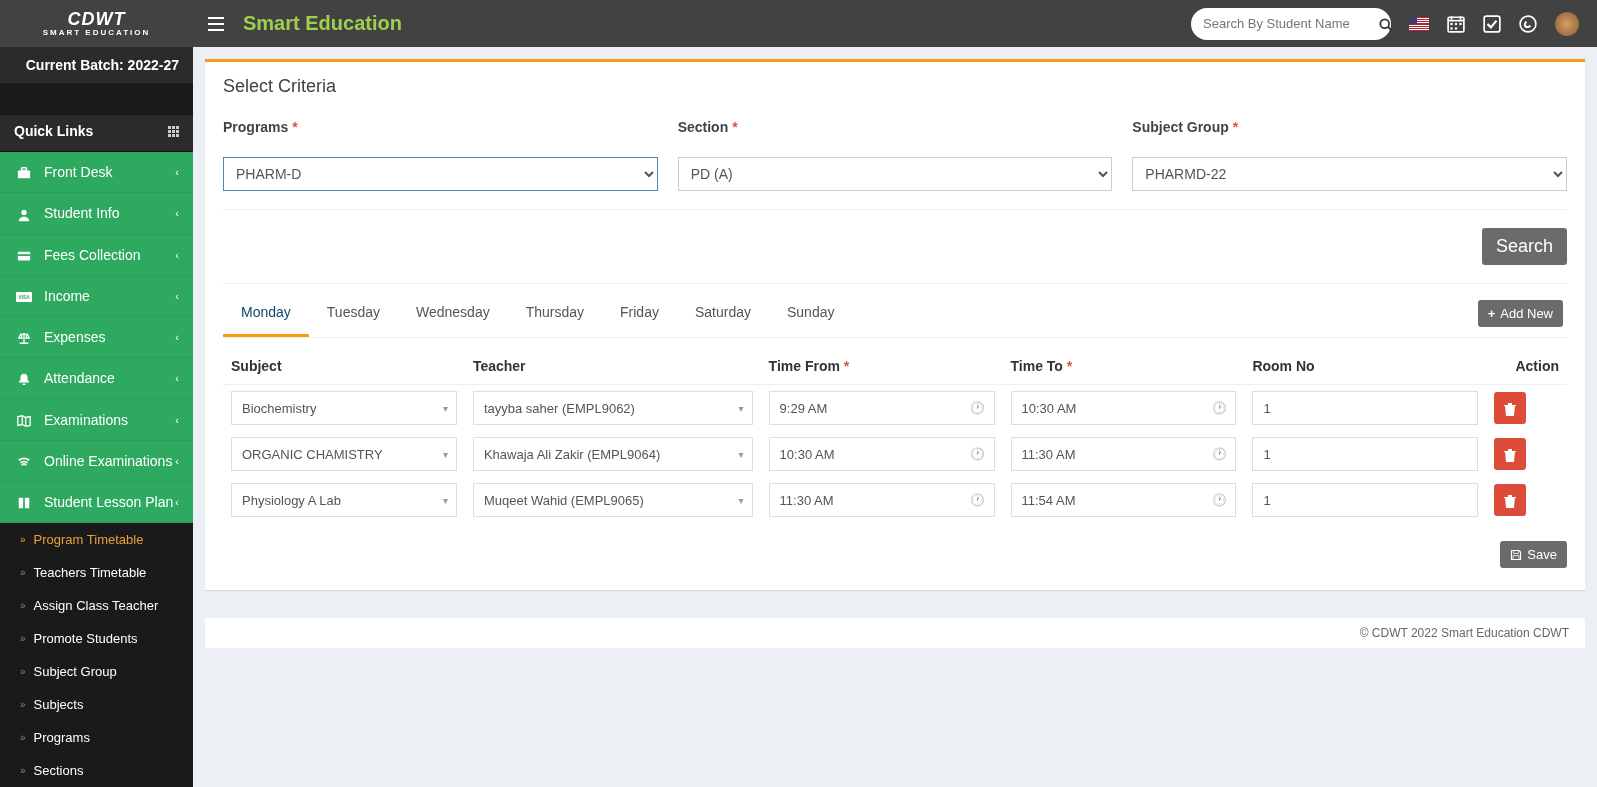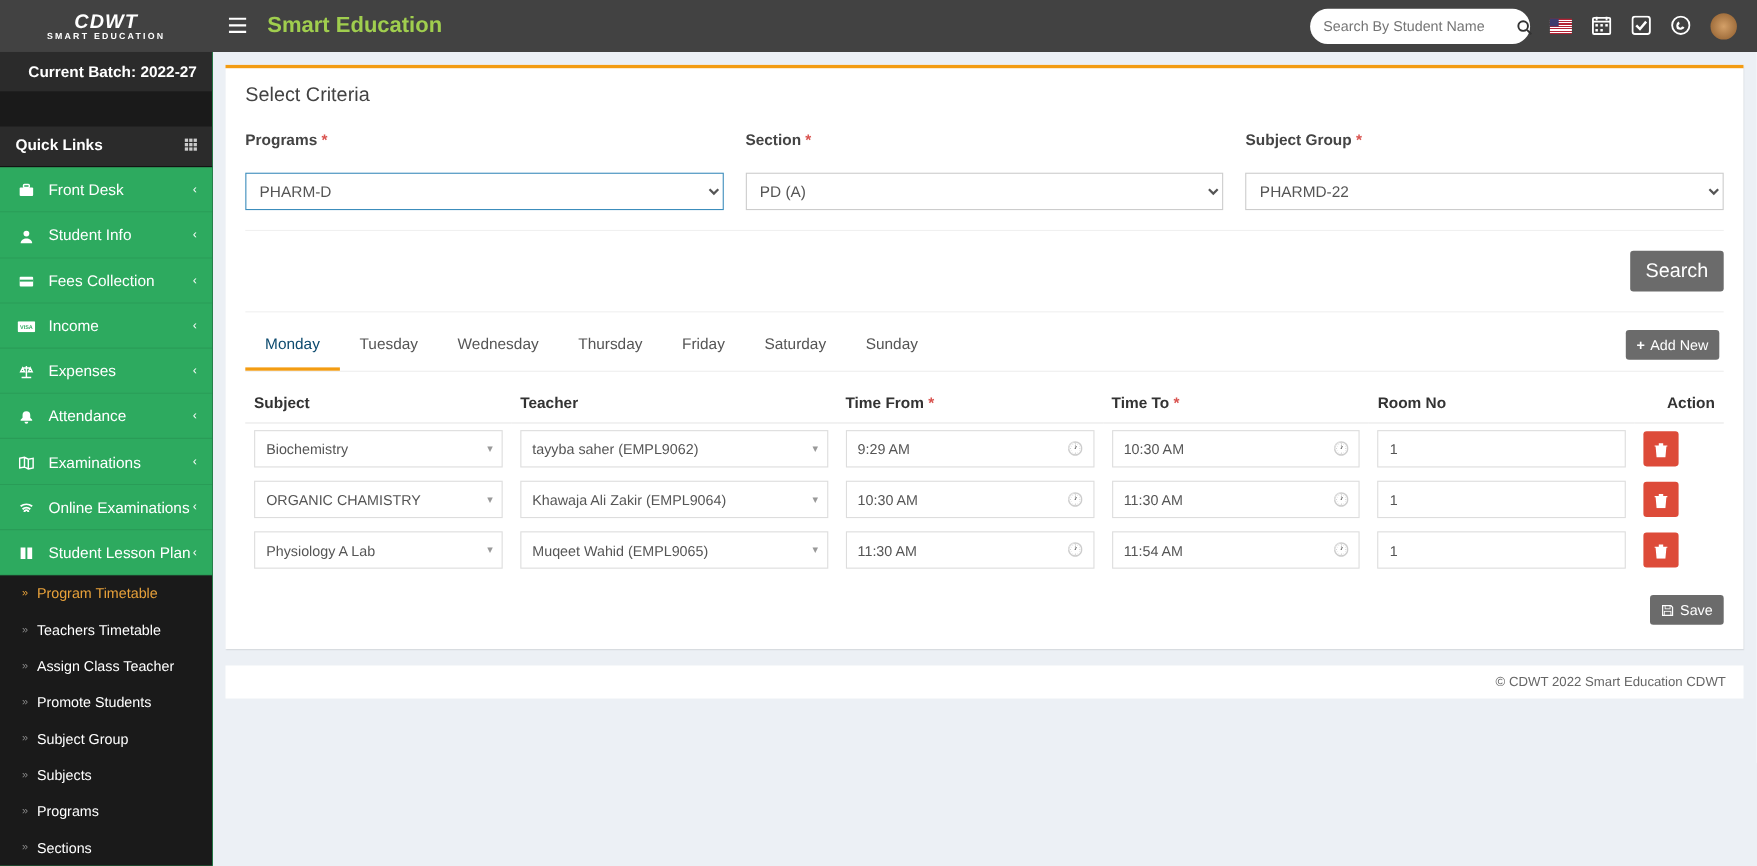--- a/index.html
+++ b/index.html
@@ -63,21 +63,21 @@
 table.tt th { text-align: left; padding: 10px 8px; font-size: 14px; font-weight: 700; color: #333; border-bottom: 1px solid #eee; }
 table.tt td { padding: 6px 8px; }
 .selbox { width: 100%; height: 34px; border: 1px solid #ddd; padding: 0 24px 0 10px; font-size: 13px; color: #555; background: #fff; position: relative; display: flex; align-items: center; cursor: pointer; }
 .selbox::after { content: '▾'; position: absolute; right: 8px; color: #999; font-size: 10px; }
 .timebox { width: 100%; height: 34px; border: 1px solid #ddd; padding: 0 28px 0 10px; font-size: 13px; color: #555; background: #fff; position: relative; display: flex; align-items: center; }
 .timebox::after { content: '🕐'; position: absolute; right: 8px; font-size: 12px; filter: grayscale(1); opacity: .7; }
 .txtbox { width: 100%; height: 34px; border: 1px solid #ddd; padding: 0 10px; font-size: 13px; color: #555; }
 .del-btn { background: #dd4b39; color: #fff; border: none; width: 32px; height: 32px; border-radius: 3px; cursor: pointer; display: flex; align-items: center; justify-content: center; }
 .save-row { display: flex; justify-content: flex-end; margin-top: 18px; }
 
-.footer { text-align: right; padding: 8px 16px; font-size: 12px; color: #666; background: #fff; margin-top: 15px; }
+.footer { text-align: right; padding: 8px 16px; font-size: 12px; color: #666; background: #fff; margin-top: 28px; }
 
 svg { display: inline-block; vertical-align: middle; }
 </style>
 </head>
 <body>
 
 <div class="header">
   <div class="logo-box">
     <div class="logo-text">CDWT</div>
     <div class="logo-sub">SMART EDUCATION</div>

